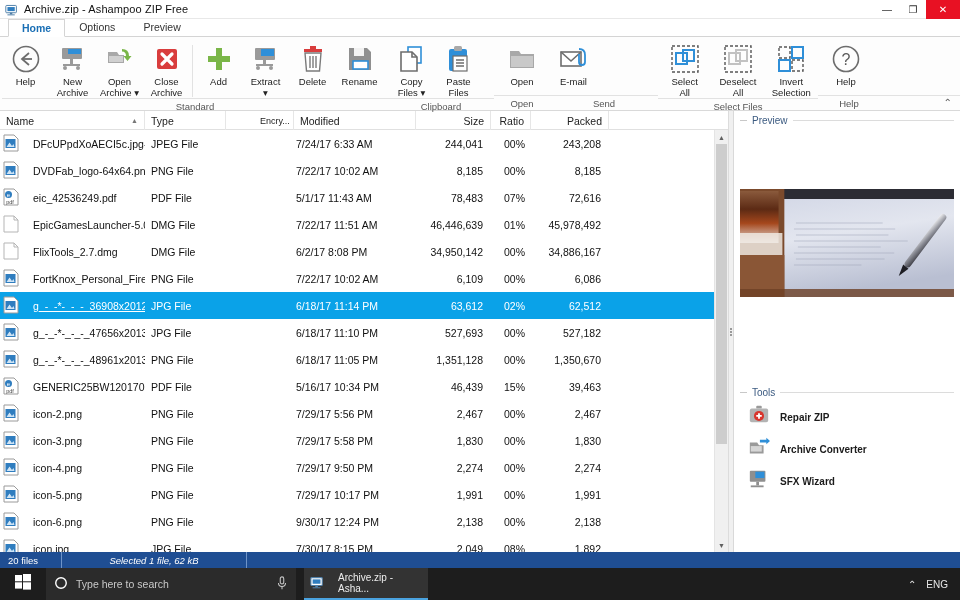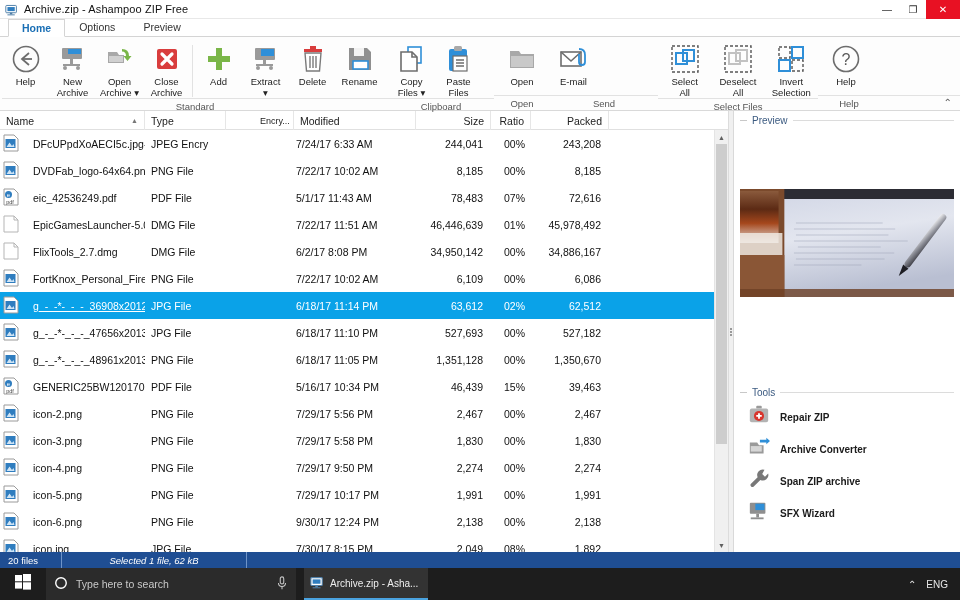--- a/index.html
+++ b/index.html
@@ -147,21 +147,21 @@
     position: absolute; left: 0; top: 568px; width: 960px; height: 32px;
     background: #1d1d1d; display: flex; align-items: center;
   }
   .start { width: 46px; height: 32px; display: flex; align-items: center; justify-content: center; }
   .searchbox {
     width: 250px; height: 32px; background: #2b2b2b; display: flex; align-items: center;
     gap: 8px; padding: 0 8px; color: #c9c9c9; font-size: 10.5px;
   }
   .tb-task {
     width: 124px; height: 32px; background: #333; display: flex; align-items: center;
-    gap: 6px; padding: 0 6px; color: #eee; font-size: 10px;
+    gap: 14px; padding: 0 6px; color: #eee; font-size: 10px;
     border-bottom: 2px solid #4aa3e0; margin-left: 8px;
   }
   .tray { margin-left: auto; display: flex; align-items: center; gap: 10px;
           padding-right: 12px; color: #e8e8e8; font-size: 10px; }
   .bgwall { position: absolute; left: 0; top: 568px; width: 960px; height: 32px;
             background: linear-gradient(90deg,#2a1d1a,#3a2420 40%,#241a18); }
 </style>
 </head>
 <body>
 
@@ -433,21 +433,21 @@
         <div class="fl-rows" id="rows">
             <div class="frow">
               <div class="c-name">
                 <span class="ficon"><svg width="16" height="18" viewBox="0 0 16 18">
                     <path d="M1 1 h10 l4 4 v12 H1 Z" fill="#fff" stroke="#9a9a9a" stroke-width="1"></path>
                     <rect x="2.5" y="5" width="10" height="9" fill="#2f7dbf"></rect>
                     <path d="M3.5 13 L6.5 8.5 L9 12 L10.5 10 L11.5 13 Z" fill="#cfe4f5"></path>
                   </svg></span>
                 <span class="nm">DFcUPpdXoAECI5c.jpg-large...</span>
               </div>
-              <div class="c-type">JPEG Encry</div>
+              <div class="c-type">JPEG File</div>
               <div class="c-enc"></div>
               <div class="c-mod">7/24/17 6:33 AM</div>
               <div class="c-size">244,041</div>
               <div class="c-ratio">00%</div>
               <div class="c-pack">243,208</div>
             </div>
             <div class="frow">
               <div class="c-name">
                 <span class="ficon"><svg width="16" height="18" viewBox="0 0 16 18">
                     <path d="M1 1 h10 l4 4 v12 H1 Z" fill="#fff" stroke="#9a9a9a" stroke-width="1"></path>
@@ -777,28 +777,20 @@
           <span>
             <svg width="22" height="22" viewBox="0 0 24 24">
               <path d="M2 7 h8 l2 3 h5 v9 H2 Z" fill="#9a9a9a"></path>
               <rect x="3" y="11" width="12" height="6" fill="#d6d6d6"></rect>
               <path d="M13 4 h7 v-2 l4 3.5 -4 3.5 v-2 h-7 Z" fill="#2f8fd8"></path>
             </svg>
           </span>
           <span class="tool-lbl">Archive Converter</span>
         </div>
 
-        <div class="tool">
-          <span>
-            <svg width="22" height="22" viewBox="0 0 24 24">
-              <path d="M18 2 a6 6 0 0 0 -7.5 8 L3 17.5 a2.2 2.2 0 0 0 3 3 L13.5 13 A6 6 0 0 0 22 6 l-3.5 3.5 -3 -3 Z" fill="#787878"></path>
-            </svg>
-          </span>
-          <span class="tool-lbl">Span ZIP archive</span>
-        </div>
 
         <div class="tool">
           <span>
             <svg width="22" height="22" viewBox="0 0 24 24">
               <rect x="2" y="3" width="17" height="12" rx="1" fill="#8f8f8f"></rect>
               <rect x="8" y="4" width="10" height="7" fill="#2f8fd8"></rect>
               <rect x="9" y="15" width="3" height="4" fill="#8f8f8f"></rect>
               <rect x="3" y="19" width="14" height="2" fill="#8f8f8f"></rect>
             </svg>
           </span>

